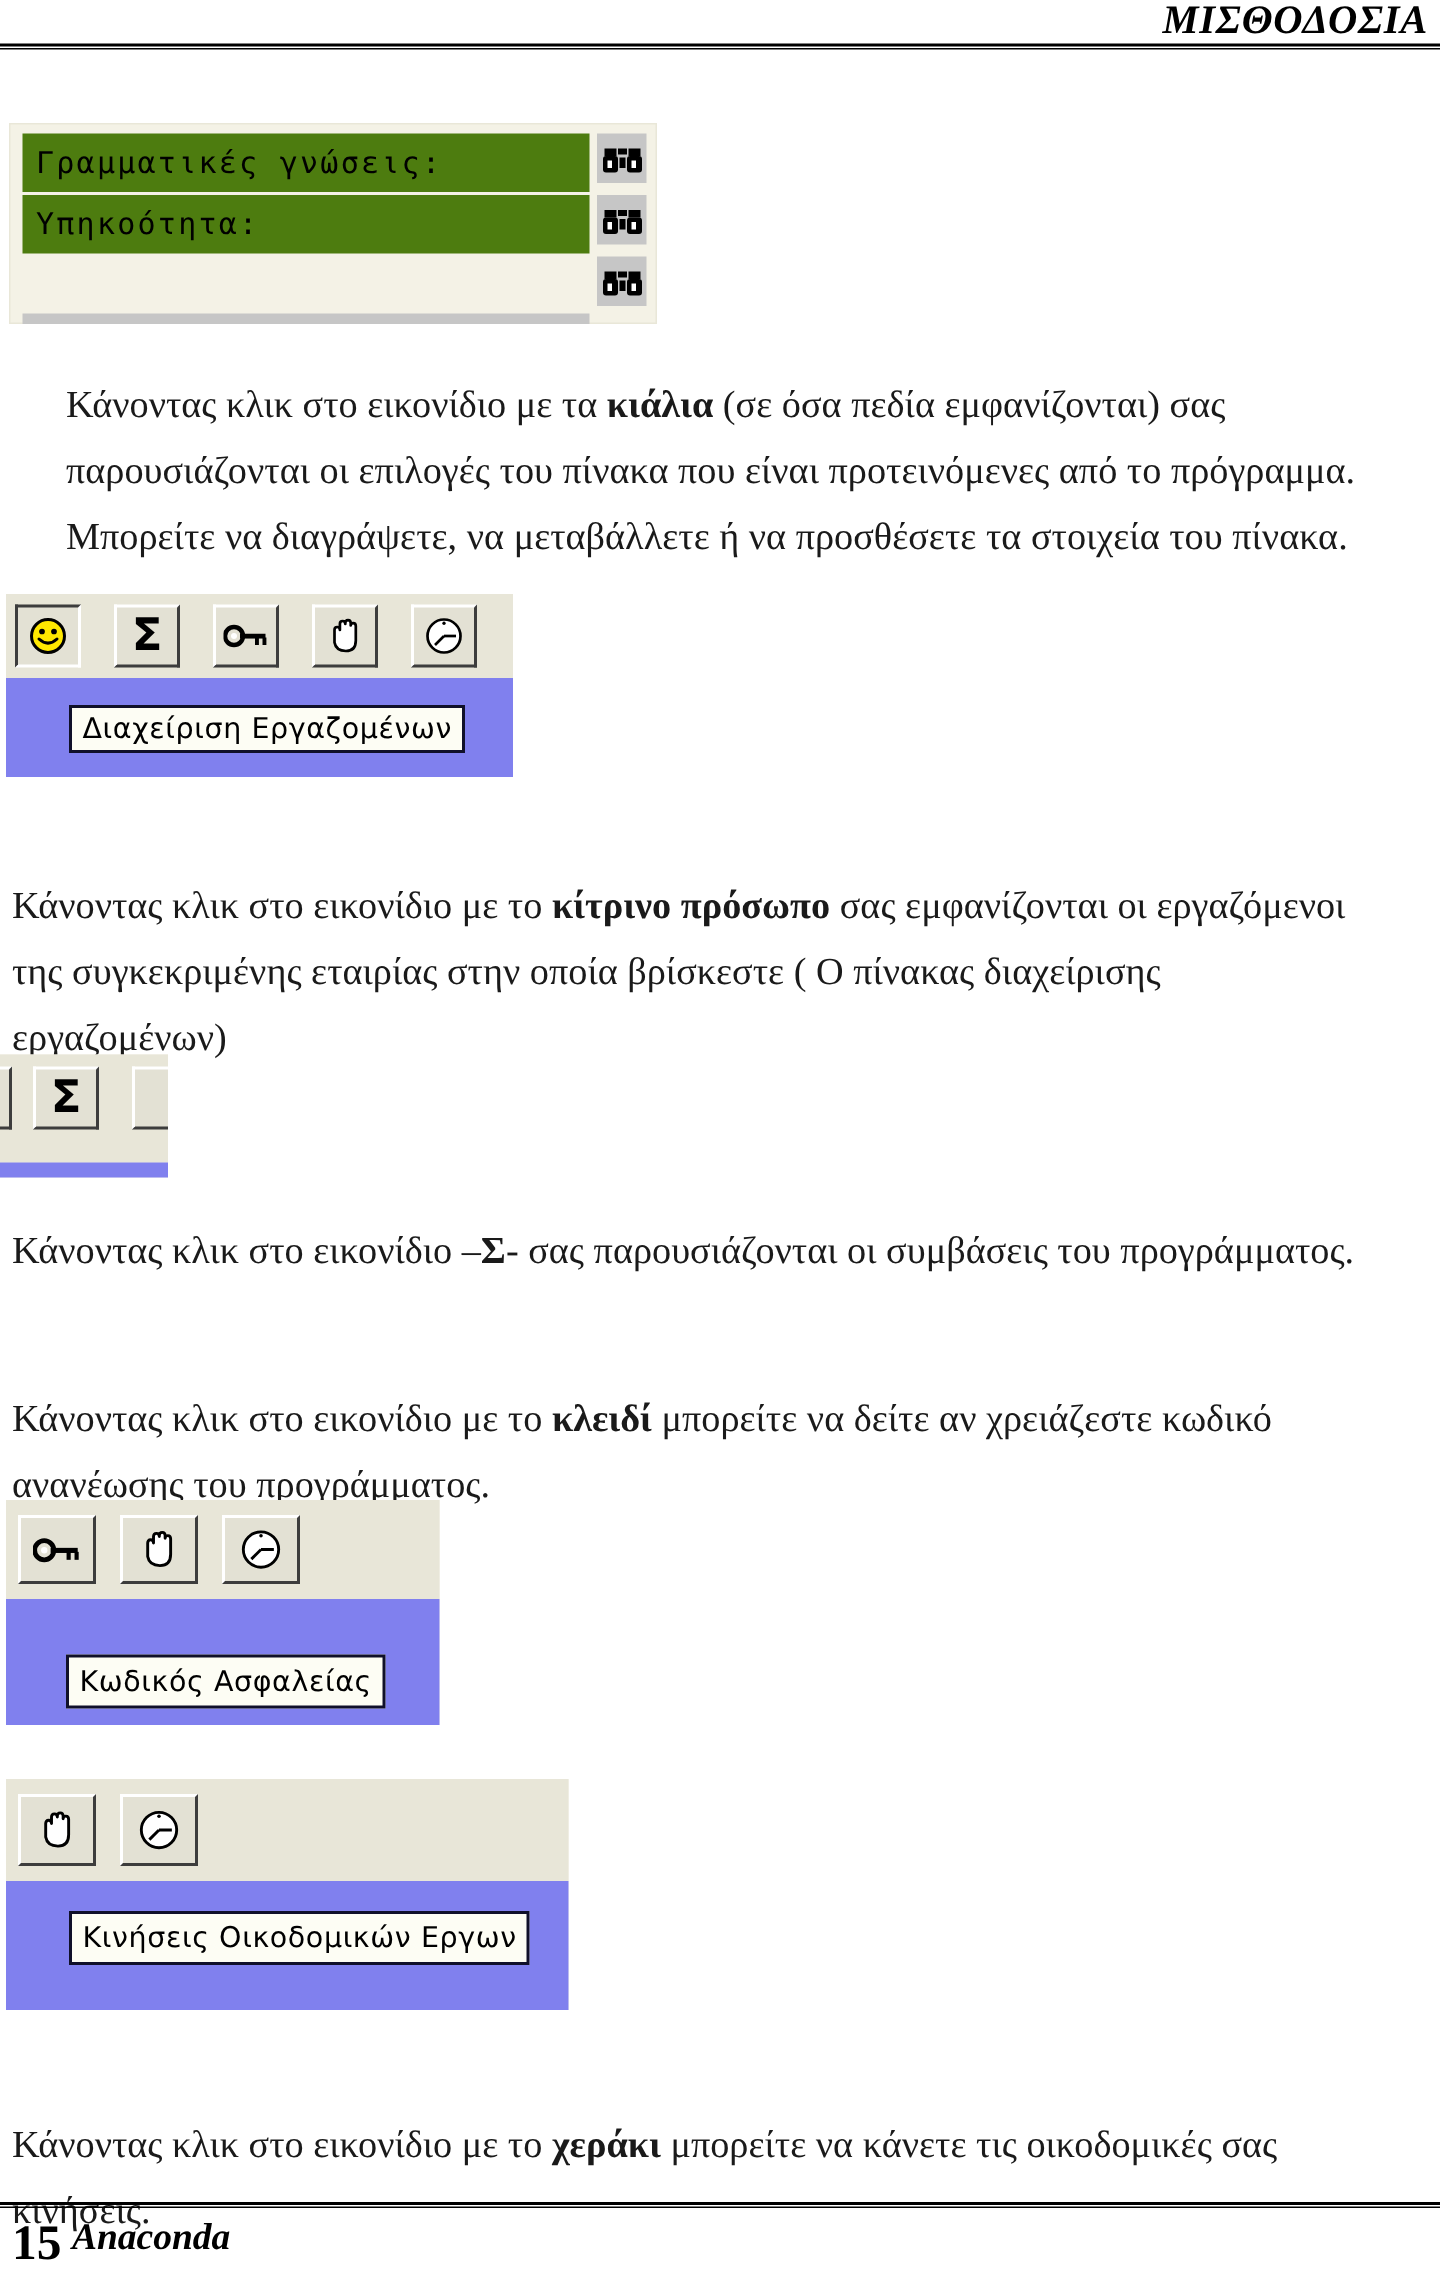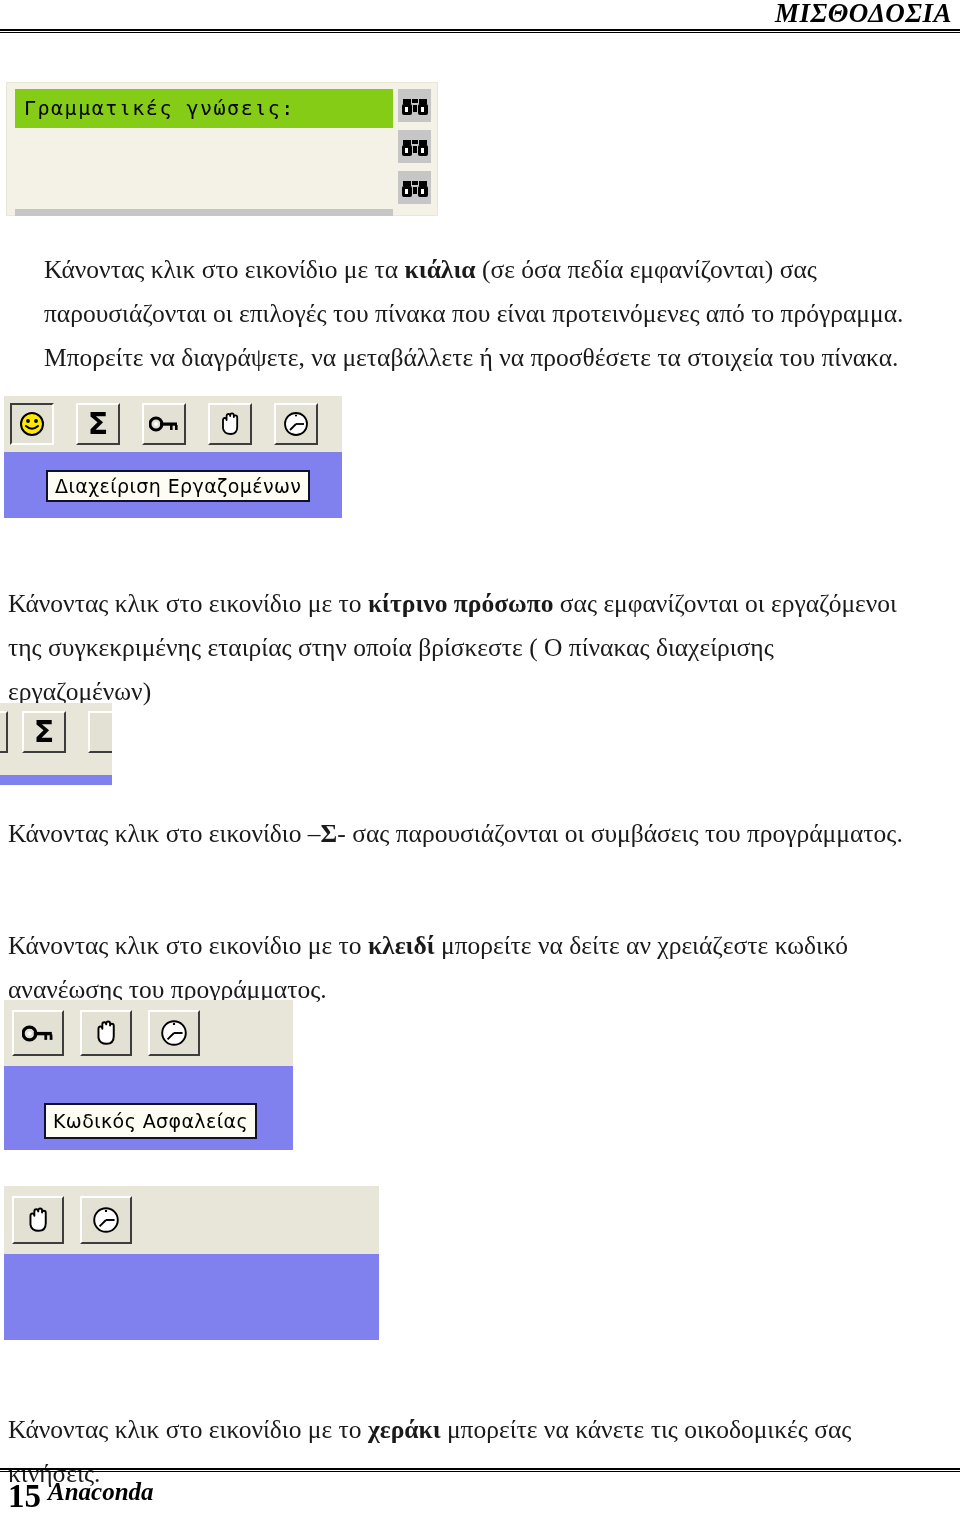--- a/index.html
+++ b/index.html
@@ -114,21 +114,21 @@
     width: 432px;
     height: 134px;
     background: #f4f2e6;
     border: 1px solid #e9e7d8;
   }
   .field-row {
     position: absolute;
     left: 8px;
     width: 378px;
     height: 39px;
-    background: #84cc16;
+    background: #4d7c0f;
     box-sizing: border-box;
   }
   .field-label {
     position: absolute;
     left: 9px;
     top: 6px;
     font-family: "DejaVu Sans Mono", "Liberation Mono", monospace;
     font-size: 20px;
     line-height: 26px;
     letter-spacing: 1.5px;
@@ -247,20 +247,23 @@
       <rect x="17" y="3" width="8" height="5" fill="#000"></rect>
       <rect x="10" y="3" width="6" height="4" fill="#000"></rect>
       <rect x="0" y="8" width="10" height="11" rx="2" fill="#000"></rect>
       <rect x="16" y="8" width="10" height="11" rx="2" fill="#000"></rect>
       <rect x="11" y="9" width="4" height="7" fill="#000"></rect>
       <rect x="3" y="11" width="3" height="5" fill="#fff"></rect>
       <rect x="19" y="11" width="3" height="5" fill="#fff"></rect>
     </svg>
   </div>
 
+  <div class="field-row" style="top:47px">
+    <div class="field-label">Υπηκοότητα:</div>
+  </div>
   <div class="binoc-cell" style="top:47px">
     <svg class="glyph" width="26" height="20" viewBox="0 0 26 20" aria-hidden="true">
       <rect x="1" y="3" width="8" height="5" fill="#000"></rect>
       <rect x="17" y="3" width="8" height="5" fill="#000"></rect>
       <rect x="10" y="3" width="6" height="4" fill="#000"></rect>
       <rect x="0" y="8" width="10" height="11" rx="2" fill="#000"></rect>
       <rect x="16" y="8" width="10" height="11" rx="2" fill="#000"></rect>
       <rect x="11" y="9" width="4" height="7" fill="#000"></rect>
       <rect x="3" y="11" width="3" height="5" fill="#fff"></rect>
       <rect x="19" y="11" width="3" height="5" fill="#fff"></rect>
@@ -387,20 +390,21 @@
     <div class="tbtn" style="left:76px; top:10px; width:52px; height:48px;">
       <svg class="glyph" width="30" height="30" viewBox="0 0 28 28" aria-hidden="true">
         <circle cx="14" cy="14" r="11" fill="#fff" stroke="#000" stroke-width="1.8"></circle>
         <line x1="14" y1="14" x2="22" y2="14" stroke="#000" stroke-width="1.8"></line>
         <line x1="14" y1="14" x2="8" y2="20" stroke="#000" stroke-width="1.8"></line>
         <circle cx="14" cy="5.5" r="1.1" fill="#000"></circle>
       </svg>
     </div>
   </div>
   <div class="bluepanel"></div>
+  <div class="tooltip">Κινήσεις Οικοδομικών Εργων</div>
 </div>
 
 <p class="para" id="para-hand" style="left:8px; top:1382px; width:880px;"><span>Κάνοντας κλικ στο εικονίδιο με το </span><b>χεράκι</b><span> μπορείτε να κάνετε τις οικοδομικές σας κινήσεις.</span></p>
 
 <div id="page-footer">
   <div id="footer-rule"></div>
   <div id="footer-page-number">15</div>
   <div id="footer-brand">Anaconda</div>
 </div>
 

